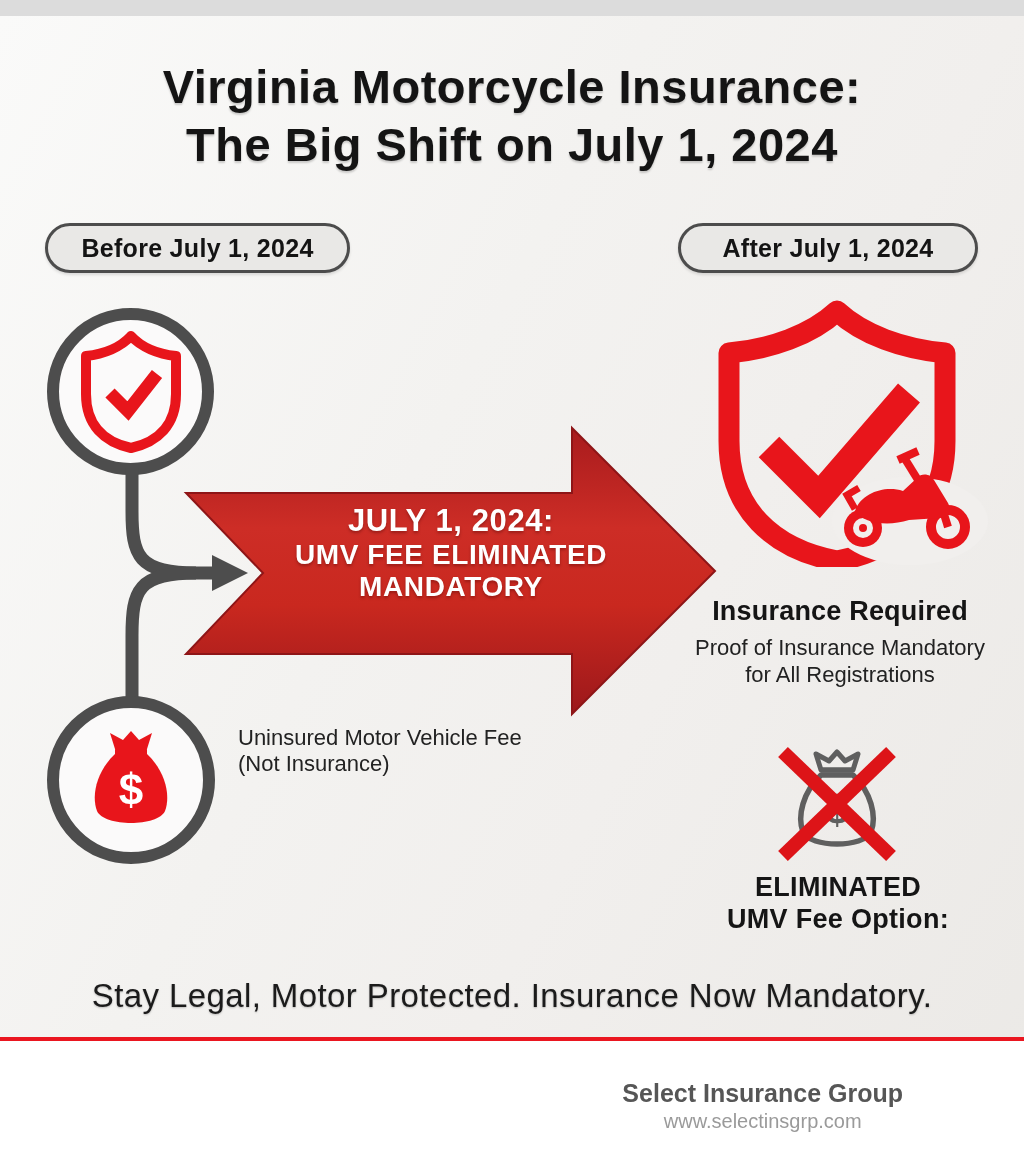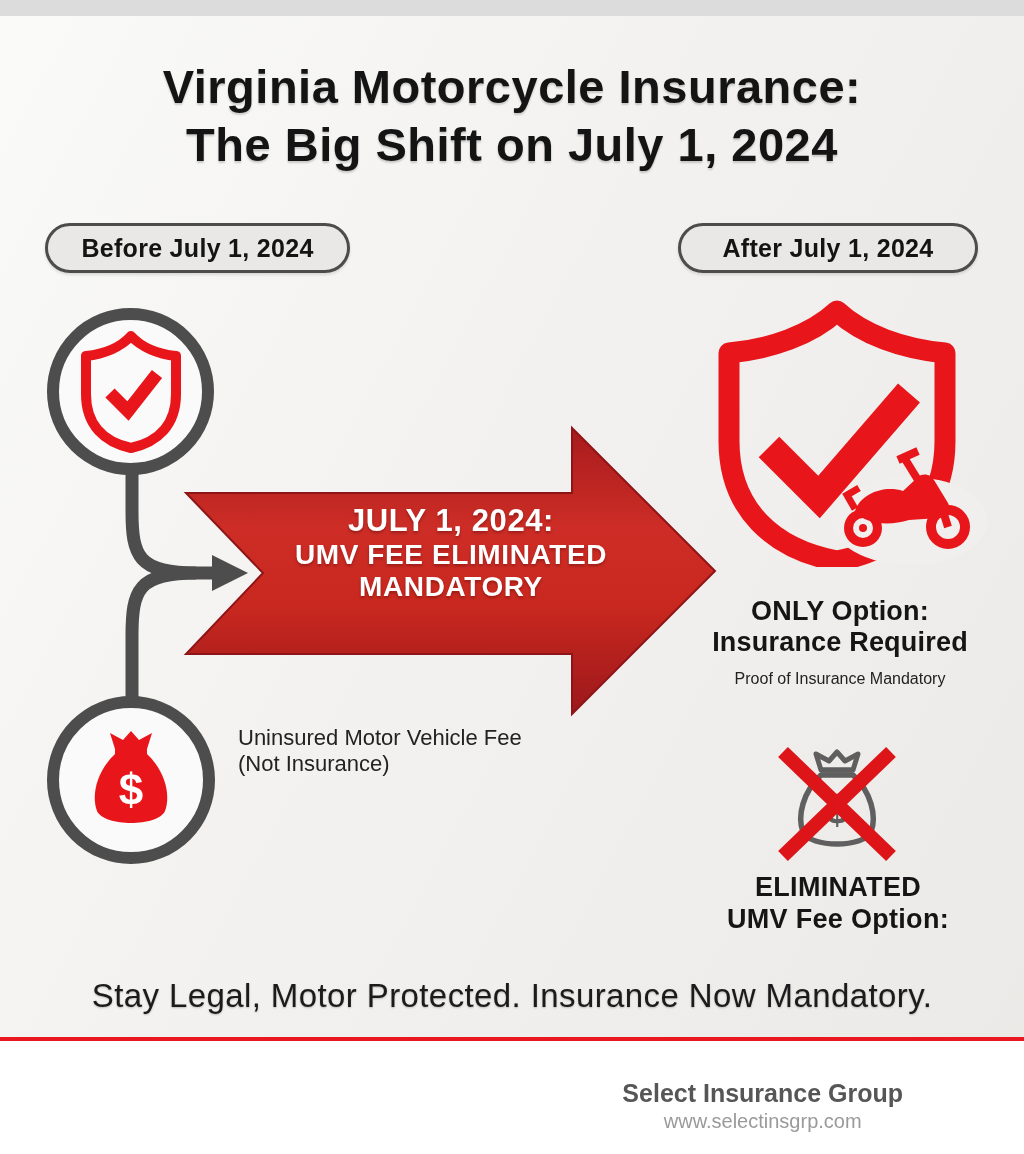--- a/index.html
+++ b/index.html
@@ -45,21 +45,21 @@
     position:absolute;left:186px;top:487px;width:530px;text-align:center;
     color:#ffffff;font-weight:bold;letter-spacing:.6px;
     text-shadow:0 2px 3px rgba(60,0,0,.35);
   }
   .arrow-text .l1{font-size:31px;line-height:36px;}
   .arrow-text .ln{font-size:28px;line-height:32px;}
   
   .after-shield{position:absolute;left:705px;top:283px;}
   .after-text{position:absolute;left:690px;top:580px;width:300px;text-align:center;color:#151515;}
   .after-head{font-size:27px;font-weight:bold;line-height:31px;letter-spacing:.2px;}
-  .after-sub{font-size:16px;font-weight:normal;line-height:27px;color:#222;margin-top:7px;}
+  .after-sub{font-size:22px;font-weight:normal;line-height:27px;color:#222;margin-top:7px;}
   .umv-bag{position:absolute;left:775px;top:724px;}
   .umv-text{position:absolute;left:688px;top:855px;width:300px;text-align:center;
     font-size:27px;font-weight:bold;color:#151515;line-height:32px;letter-spacing:.3px;}
   
   .tagline{
     position:absolute;top:961px;left:0;width:100%;text-align:center;
     font-size:33px;font-weight:500;color:#1b1b1b;letter-spacing:.4px;
     text-shadow:0 1px 2px rgba(0,0,0,.22);
   }
   .divider{position:absolute;top:1021px;left:0;width:100%;height:4px;background:#ea1620;}
@@ -150,25 +150,25 @@
       <path d="M233,196 L243,228" stroke="#e8151b" stroke-width="8" fill="none"></path>
       <path d="M150,212 C156,194 180,186 198,192 L212,179 C217,173 226,175 229,181 L243,204 C247,212 243,219 234,219 L204,221 C182,228 158,224 150,212 Z" fill="#e8151b"></path>
       <path d="M213,181 L200,160" stroke="#e8151b" stroke-width="8" fill="none"></path>
       <path d="M193,161 L213,152" stroke="#e8151b" stroke-width="8" fill="none"></path>
       <path d="M150,210 L142,196 L154,189" stroke="#e8151b" stroke-width="7" fill="none"></path>
     </g>
   </svg>
 
   <div class="after-text">
     <div class="after-head">
-      <div>ONLY Option:</div>
       <div>Insurance Required</div>
     </div>
     <div class="after-sub">
       <div>Proof of Insurance Mandatory</div>
+      <div>for All Registrations</div>
     </div>
   </div>
 
   <svg class="umv-bag" width="124" height="128" viewBox="0 0 124 128">
     <path d="M46,30 L41,14 L54,21 L62,12 L70,21 L83,14 L78,30 Z" fill="none" stroke="#5f5f5f" stroke-width="5" stroke-linejoin="round"></path>
     <path d="M46,30 L78,30" stroke="#5f5f5f" stroke-width="5"></path>
     <path d="M46,35 C28,52 22,76 28,92 C35,108 89,108 96,92 C102,76 96,52 78,35 Z" fill="none" stroke="#5f5f5f" stroke-width="5.5" stroke-linejoin="round"></path>
     <text x="62" y="84" text-anchor="middle" font-size="40" font-weight="bold" fill="#5f5f5f">$</text>
     <path d="M8,12 L116,116" stroke="#dd1418" stroke-width="14"></path>
     <path d="M116,12 L8,116" stroke="#dd1418" stroke-width="14"></path>

